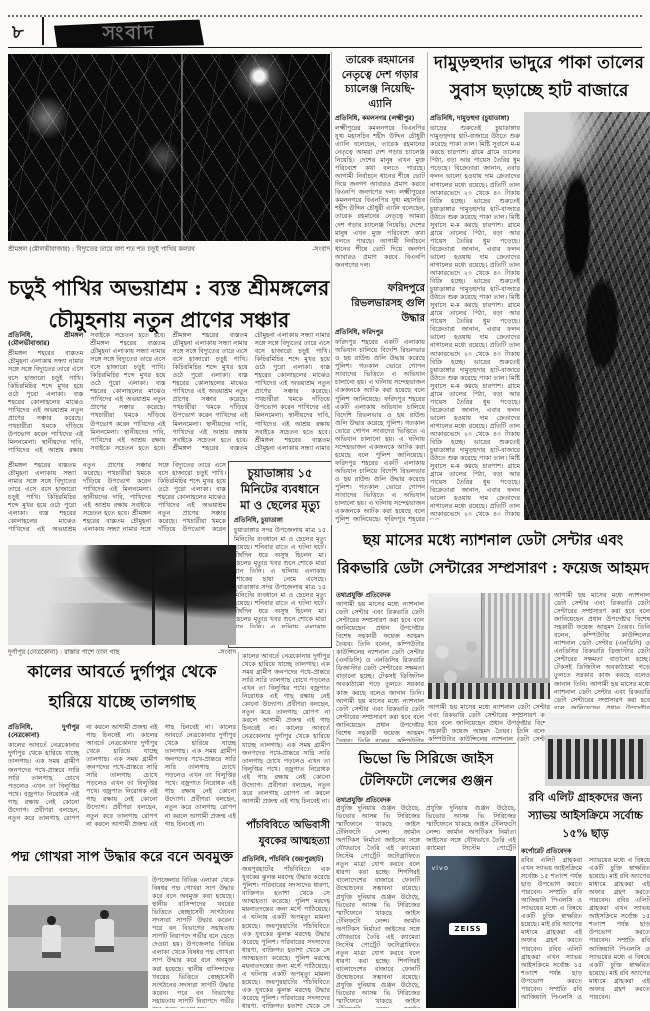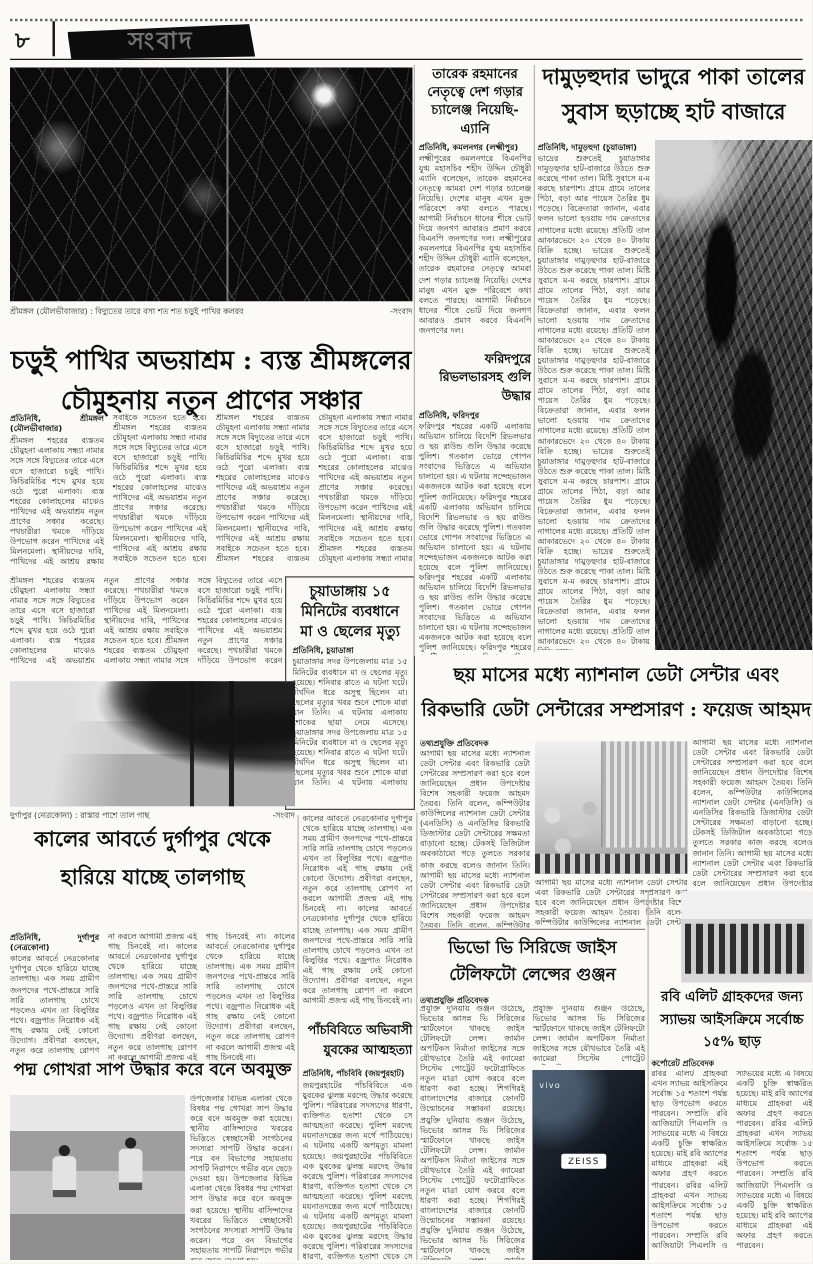--- a/index.html
+++ b/index.html
@@ -61,21 +61,21 @@
   .fig .head{position:absolute;left:5px;top:0;width:9px;height:9px;border-radius:50%;background:#222;}
   .fig .torso{position:absolute;left:0;top:9px;width:19px;height:33px;border-radius:4px 4px 0 0;background:#e3e3e3;
       box-shadow:inset 0 -6px 0 #555;}
   .ph-group{background:linear-gradient(180deg,#f0f0f0 0 30%,#d6d6d6 30%);}
   .group-row{position:absolute;left:3%;bottom:10%;width:94%;height:55%;
      background:repeating-linear-gradient(90deg,#2e2e2e 0 5px,#cbcbcb 5px 9px);}
   .ph-zeiss{background:
      radial-gradient(circle at 18% 12%, rgba(130,160,190,.4) 0 14%, transparent 30%),
      linear-gradient(135deg,#2b3542 0%,#10161e 50%,#05070a 100%);}
   .zeiss-box{position:absolute;left:26%;top:44%;background:#fff;border-radius:2px;
-     padding:2px 5px;font-size:7px;font-weight:normal;color:#111;letter-spacing:1px;}
+     padding:2px 5px;font-size:7px;font-weight:bold;color:#111;letter-spacing:1px;}
   .vivo-label{position:absolute;left:6%;top:5%;color:#eee;font-size:6.5px;letter-spacing:1px;}
   .box-story{border:1.2px solid #4a4742;background:#fbfaf6;padding:3px 5px;box-sizing:border-box;}
   .dates{font-size:6.6px;text-align:right;line-height:1.55;color:#222;}
 </style>
 </head>
 <body>
 
 <div class="page">
 
   <div class="abs" style="left:8px;top:15px;width:634px;border-top:2px dotted #6a675f;"></div>
@@ -149,21 +149,21 @@
   <div class="abs body-text" style="left:554px;top:591px;width:96px;height:118px;">
     <span>আগামী ছয় মাসের মধ্যে ন্যাশনাল ডেটা সেন্টার এবং রিকভারি ডেটা সেন্টারের সম্প্রসারণ করা হবে বলে জানিয়েছেন প্রধান উপদেষ্টার বিশেষ সহকারী ফয়েজ আহমদ তৈয়ব। তিনি বলেন, কম্পিউটার কাউন্সিলের ন্যাশনাল ডেটা সেন্টার (এনডিসি) ও এনডিসির রিকভারি ডিজাস্টার ডেটা সেন্টারের সক্ষমতা বাড়ানো হচ্ছে। টেকসই ডিজিটাল অবকাঠামো গড়ে তুলতে সরকার কাজ করছে বলেও জানান তিনি। আগামী ছয় মাসের মধ্যে ন্যাশনাল ডেটা সেন্টার এবং রিকভারি ডেটা সেন্টারের সম্প্রসারণ করা হবে বলে জানিয়েছেন প্রধান উপদেষ্টার বিশেষ সহকারী ফয়েজ আহমদ তৈয়ব। তিনি বলেন, কম্পিউটার কাউন্সিলের ন্যাশনাল ডেটা সেন্টার (এনডিসি) ও এনডিসির রিকভারি ডিজাস্টার ডেটা সেন্টারের সক্ষমতা বাড়ানো হচ্ছে। টেকসই ডিজিটাল অবকাঠামো গড়ে তুলতে সরকার কাজ করছে বলেও জানান তিনি।</span>
   </div>
 
   <div class="abs photo ph-palmroad" style="left:8px;top:545px;width:228px;height:100px;"></div>
   <div class="abs caption-row" style="left:8px;top:647px;width:228px;">
     <span>দুর্গাপুর (নেত্রকোনা) : রাস্তার পাশে তাল গাছ</span>
     <span>-সংবাদ</span>
   </div>
   <div class="abs hl" style="left:8px;top:657px;width:228px;height:62px;font-size:16.5px;line-height:1.8;">কালের আবর্তে দুর্গাপুর থেকে হারিয়ে যাচ্ছে তালগাছ</div>
-  <div class="abs body-text cols-3" style="left:8px;top:746px;width:228px;height:118px;">
+  <div class="abs body-text cols-3" style="left:8px;top:723px;width:228px;height:118px;">
     <b class="byline">প্রতিনিধি, দুর্গাপুর (নেত্রকোনা)</b>
     <span>কালের আবর্তে নেত্রকোনার দুর্গাপুর থেকে হারিয়ে যাচ্ছে তালগাছ। এক সময় গ্রামীণ জনপদের পথে-প্রান্তরে সারি সারি তালগাছ চোখে পড়লেও এখন তা বিলুপ্তির পথে। বজ্রপাত নিরোধক এই গাছ রক্ষায় নেই কোনো উদ্যোগ। প্রবীণরা বলছেন, নতুন করে তালগাছ রোপণ না করলে আগামী প্রজন্ম এই গাছ চিনবেই না। কালের আবর্তে নেত্রকোনার দুর্গাপুর থেকে হারিয়ে যাচ্ছে তালগাছ। এক সময় গ্রামীণ জনপদের পথে-প্রান্তরে সারি সারি তালগাছ চোখে পড়লেও এখন তা বিলুপ্তির পথে। বজ্রপাত নিরোধক এই গাছ রক্ষায় নেই কোনো উদ্যোগ। প্রবীণরা বলছেন, নতুন করে তালগাছ রোপণ না করলে আগামী প্রজন্ম এই গাছ চিনবেই না। কালের আবর্তে নেত্রকোনার দুর্গাপুর থেকে হারিয়ে যাচ্ছে তালগাছ। এক সময় গ্রামীণ জনপদের পথে-প্রান্তরে সারি সারি তালগাছ চোখে পড়লেও এখন তা বিলুপ্তির পথে। বজ্রপাত নিরোধক এই গাছ রক্ষায় নেই কোনো উদ্যোগ। প্রবীণরা বলছেন, নতুন করে তালগাছ রোপণ না করলে আগামী প্রজন্ম এই গাছ চিনবেই না।</span>
   </div>
   <div class="abs vrule" style="left:238px;top:652px;height:356px;"></div>
   <div class="abs body-text" style="left:242px;top:652px;width:88px;height:160px;">
     <span>কালের আবর্তে নেত্রকোনার দুর্গাপুর থেকে হারিয়ে যাচ্ছে তালগাছ। এক সময় গ্রামীণ জনপদের পথে-প্রান্তরে সারি সারি তালগাছ চোখে পড়লেও এখন তা বিলুপ্তির পথে। বজ্রপাত নিরোধক এই গাছ রক্ষায় নেই কোনো উদ্যোগ। প্রবীণরা বলছেন, নতুন করে তালগাছ রোপণ না করলে আগামী প্রজন্ম এই গাছ চিনবেই না। কালের আবর্তে নেত্রকোনার দুর্গাপুর থেকে হারিয়ে যাচ্ছে তালগাছ। এক সময় গ্রামীণ জনপদের পথে-প্রান্তরে সারি সারি তালগাছ চোখে পড়লেও এখন তা বিলুপ্তির পথে। বজ্রপাত নিরোধক এই গাছ রক্ষায় নেই কোনো উদ্যোগ। প্রবীণরা বলছেন, নতুন করে তালগাছ রোপণ না করলে আগামী প্রজন্ম এই গাছ চিনবেই না।</span>
   </div>
 
   <div class="abs hl" style="left:8px;top:846px;width:228px;height:25px;font-size:13.5px;line-height:1.6;">পদ্ম গোখরা সাপ উদ্ধার করে বনে অবমুক্ত</div>
   <div class="abs photo ph-snake" style="left:8px;top:876px;width:140px;height:132px;">

